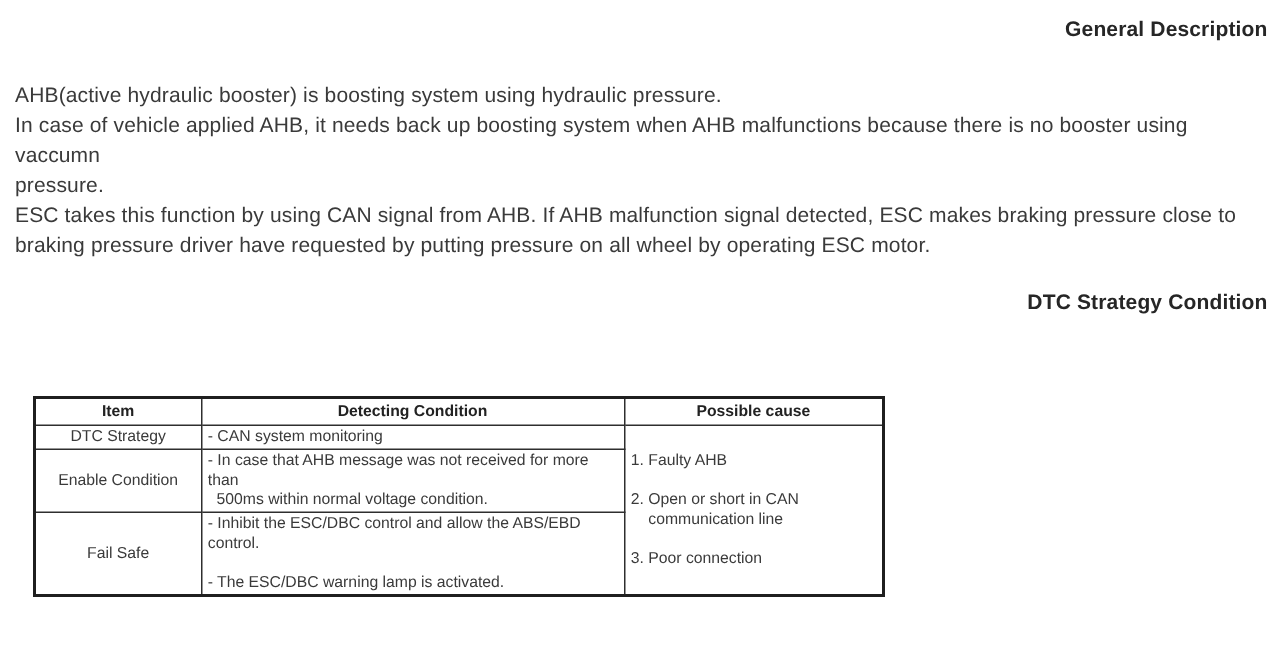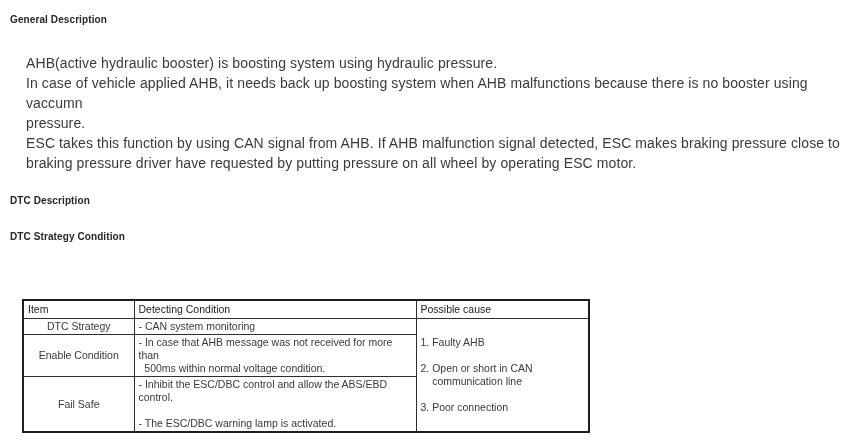--- a/index.html
+++ b/index.html
@@ -8,35 +8,36 @@
     height: 448px;
     background: #ffffff;
     overflow: hidden;
     font-family: "Liberation Sans", sans-serif;
   }
   .content {
     padding: 12px 13px 0 10px;
   }
   .sec-title {
     margin: 0;
-    font-size: 10px;
+    font-size: 14px;
     line-height: 15px;
     font-weight: bold;
     color: #262626;
     letter-spacing: 0.1px;
+    text-align: right;
   }
   .para {
     margin: 0;
     font-size: 14px;
     line-height: 20px;
     color: #3a3a3a;
     white-space: pre-line;
     letter-spacing: 0.1px;
   }
-  #para-general { margin-top: 26px; margin-left: 16px; }
+  #para-general { margin-top: 26px; }
   #title-dtc-desc { margin-top: 20px; }
   #para-dtc-desc { margin-top: 25px; }
   #title-dtc-detect { margin-top: 21px; }
 
   .table-wrap { margin-top: 55px; margin-left: 12px; }
   table.dtc {
     border-collapse: collapse;
     table-layout: fixed;
     width: 566px;
     font-size: 10.5px;
@@ -45,22 +46,22 @@
     border: 2px solid #1f1f1f;
   }
   table.dtc col.c1 { width: 111px; }
   table.dtc col.c2 { width: 282px; }
   table.dtc col.c3 { width: 173px; }
   table.dtc th, table.dtc td {
     border: 1px solid #2e2e2e;
     padding: 1px 4px;
   }
   table.dtc th {
-    font-weight: normal;
-    text-align: left;
+    font-weight: bold;
+    text-align: center;
     color: #222222;
     height: 15px;
     vertical-align: middle;
   }
   td.cell-item {
     text-align: center;
     vertical-align: middle;
   }
   td.cell-cond {
     white-space: pre-wrap;
@@ -82,21 +83,20 @@
 <div class="content">
 
   <h3 class="sec-title" id="title-general">General Description</h3>
 
   <p class="para" id="para-general">AHB(active hydraulic booster) is boosting system using hydraulic pressure.
 In case of vehicle applied AHB, it needs back up boosting system when AHB malfunctions because there is no booster using vaccumn
 pressure.
 ESC takes this function by using CAN signal from AHB. If AHB malfunction signal detected, ESC makes braking pressure close to
 braking pressure driver have requested by putting pressure on all wheel by operating ESC motor.</p>
 
-  <h3 class="sec-title" id="title-dtc-desc">DTC Description</h3>
 
 
   <h3 class="sec-title" id="title-dtc-detect">DTC Strategy Condition</h3>
 
   <div class="table-wrap">
     <table class="dtc">
       <colgroup>
         <col class="c1">
           <col class="c2">
           <col class="c3">

